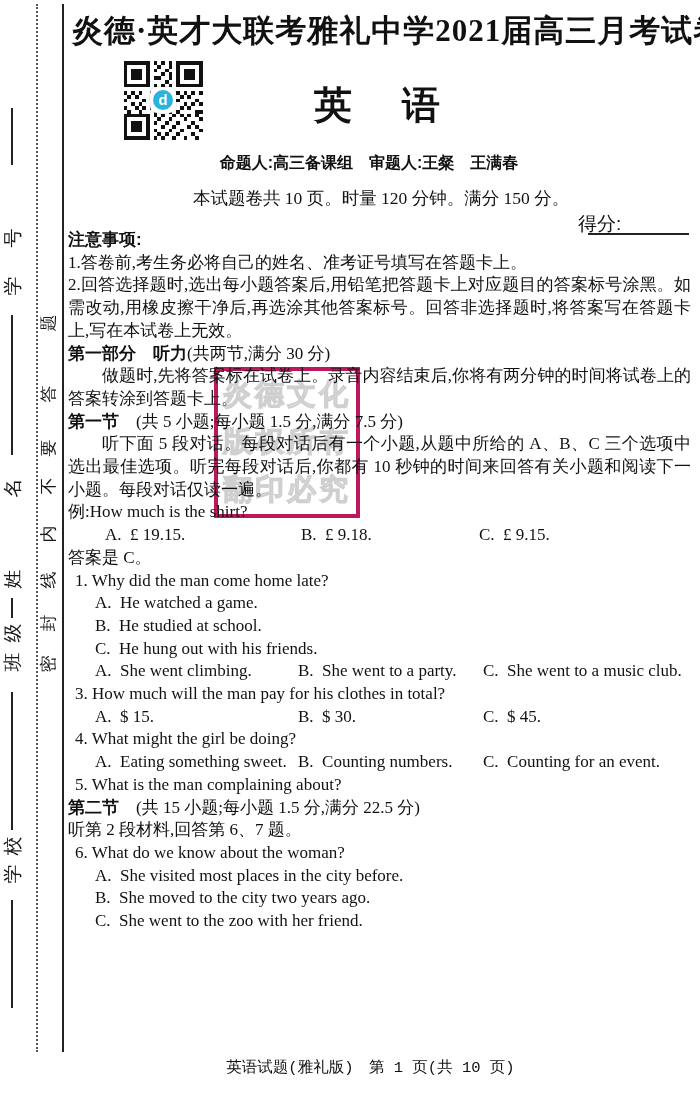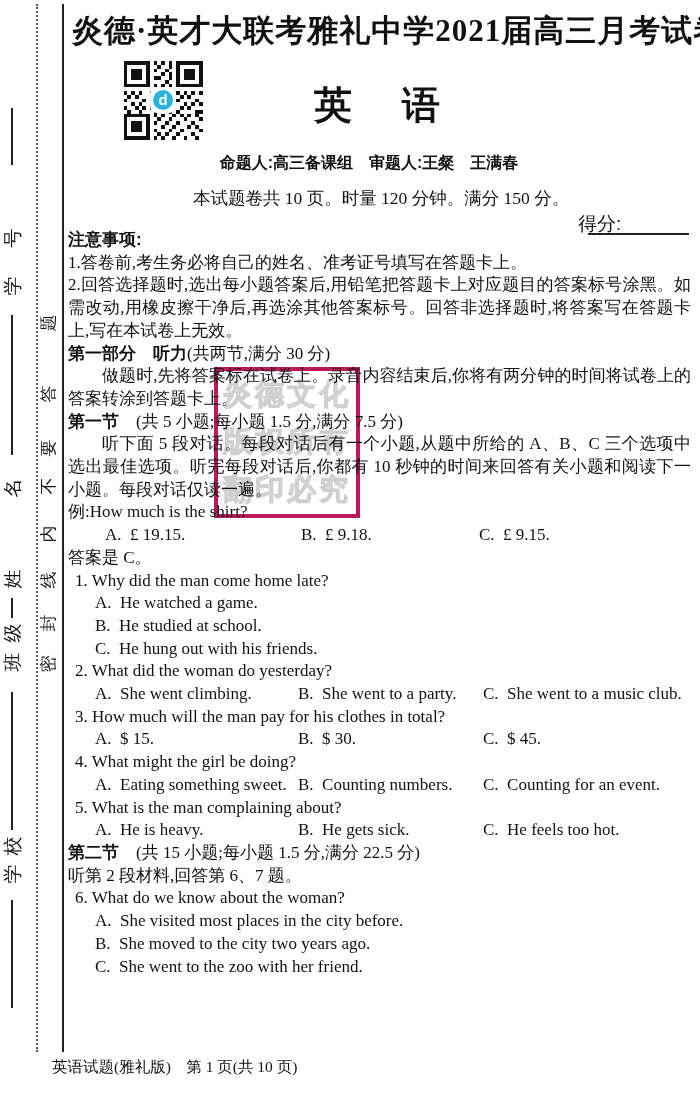--- a/index.html
+++ b/index.html
@@ -79,22 +79,22 @@
   .indent{text-indent:2em;}
   .bold-head{font-family:"Liberation Sans","DejaVu Sans",sans-serif;font-weight:bold;}
   .bold-head .note{font-family:"Liberation Serif","DejaVu Serif",serif;font-weight:normal;}
   .qline{padding-left:7px;}
   .opt-stack{padding-left:27px;}
   .opt-row{display:grid;grid-template-columns:203px 185px 1fr;padding-left:27px;}
   .opt-row span{white-space:pre-wrap;}
   .ex-row{display:grid;grid-template-columns:196px 178px 1fr;padding-left:37px;}
   .ex-row span{white-space:pre-wrap;}
   .footer{
-    position:absolute;top:1057px;left:52px;width:623px;text-align:left;
-    font-size:15.5px;z-index:2;
+    position:absolute;top:1057px;left:59px;width:623px;text-align:center;
+    font-size:15.5px;z-index:2;font-family:Liberation Mono, monospace;
   }
 </style>
 </head>
 <body>
 
 <div>
   <div class="rail-line" style="top:108px;height:57px"></div>
   <span class="rail-char" style="top:226px">号</span>
   <span class="rail-char" style="top:274px">学</span>
   <div class="rail-line" style="top:315px;height:140px"></div>
@@ -181,21 +181,20 @@
     <span>B.  £ 9.18.</span>
     <span>C.  £ 9.15.</span>
   </div>
   <div>答案是 C。</div>
 
   <div class="qline">1. Why did the man come home late?</div>
   <div class="opt-stack">A.  He watched a game.</div>
   <div class="opt-stack">B.  He studied at school.</div>
   <div class="opt-stack">C.  He hung out with his friends.</div>
 
-  <div class="qline">2. What did the woman do yesterday?</div>
   <div class="opt-row">
     <span>A.  She went climbing.</span>
     <span>B.  She went to a party.</span>
     <span>C.  She went to a music club.</span>
   </div>
 
   <div class="qline">3. How much will the man pay for his clothes in total?</div>
   <div class="opt-row">
     <span>A.  $ 15.</span>
     <span>B.  $ 30.</span>
@@ -203,25 +202,20 @@
   </div>
 
   <div class="qline">4. What might the girl be doing?</div>
   <div class="opt-row">
     <span>A.  Eating something sweet.</span>
     <span>B.  Counting numbers.</span>
     <span>C.  Counting for an event.</span>
   </div>
 
   <div class="qline">5. What is the man complaining about?</div>
-  <div class="opt-row">
-    <span>A.  He is heavy.</span>
-    <span>B.  He gets sick.</span>
-    <span>C.  He feels too hot.</span>
-  </div>
 
   <div class="bold-head"><span>第二节</span><span class="note">　</span><span class="note">(共 15 小题;每小题 1.5 分,满分 22.5 分)</span></div>
   <div>听第 2 段材料,回答第 6、7 题。</div>
 
   <div class="qline">6. What do we know about the woman?</div>
   <div class="opt-stack">A.  She visited most places in the city before.</div>
   <div class="opt-stack">B.  She moved to the city two years ago.</div>
   <div class="opt-stack">C.  She went to the zoo with her friend.</div>
 </div>
 

